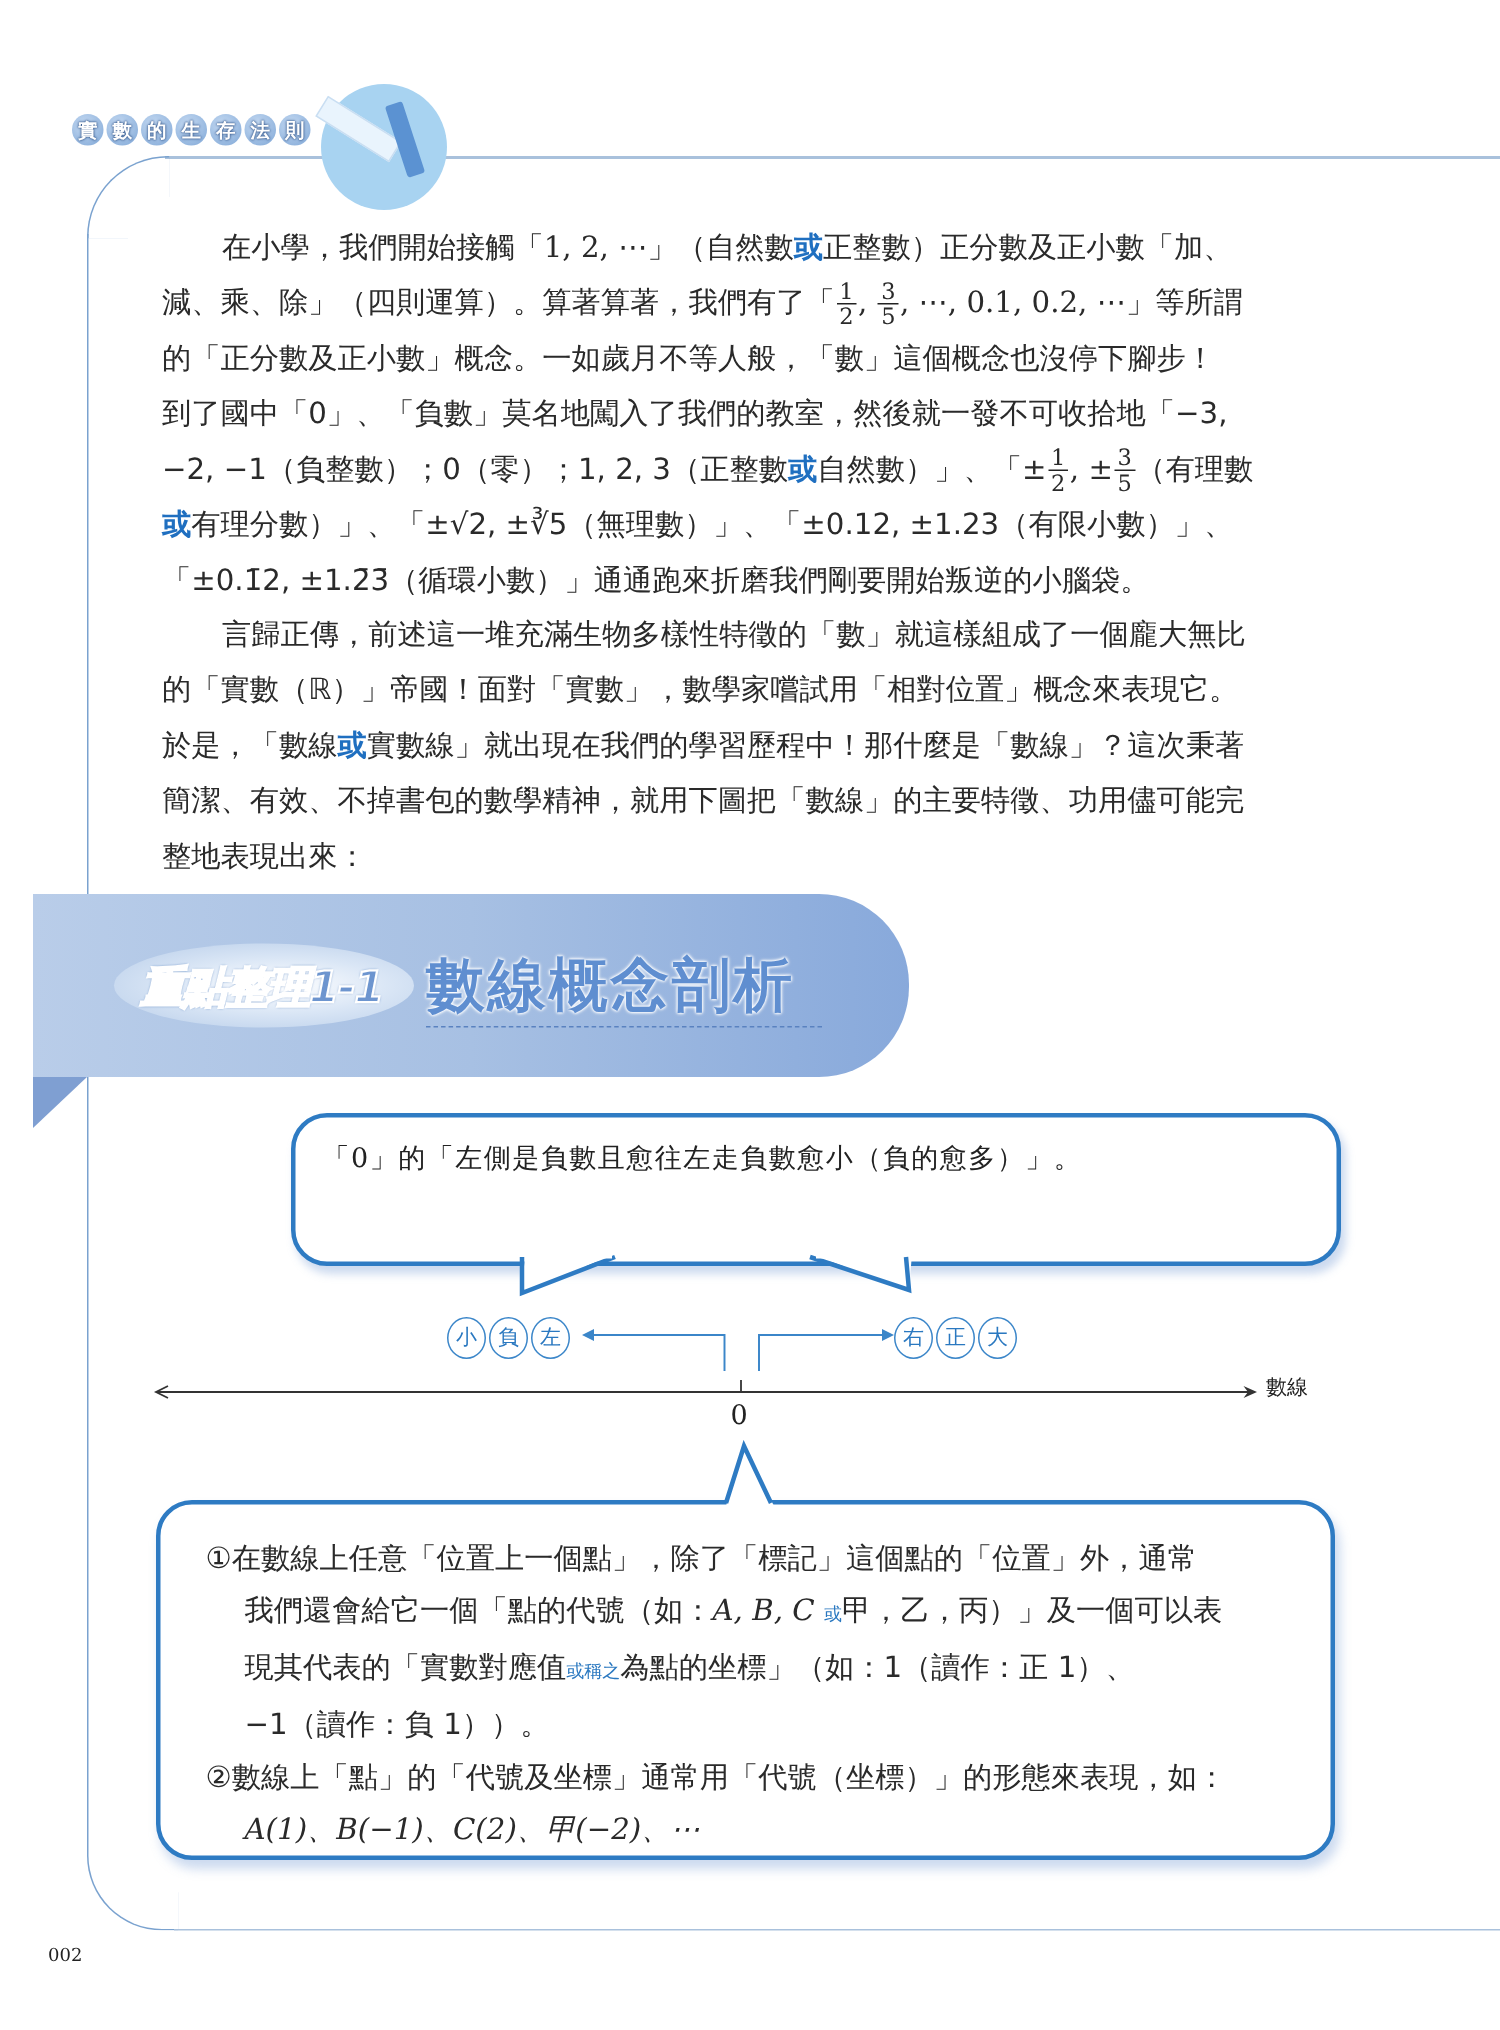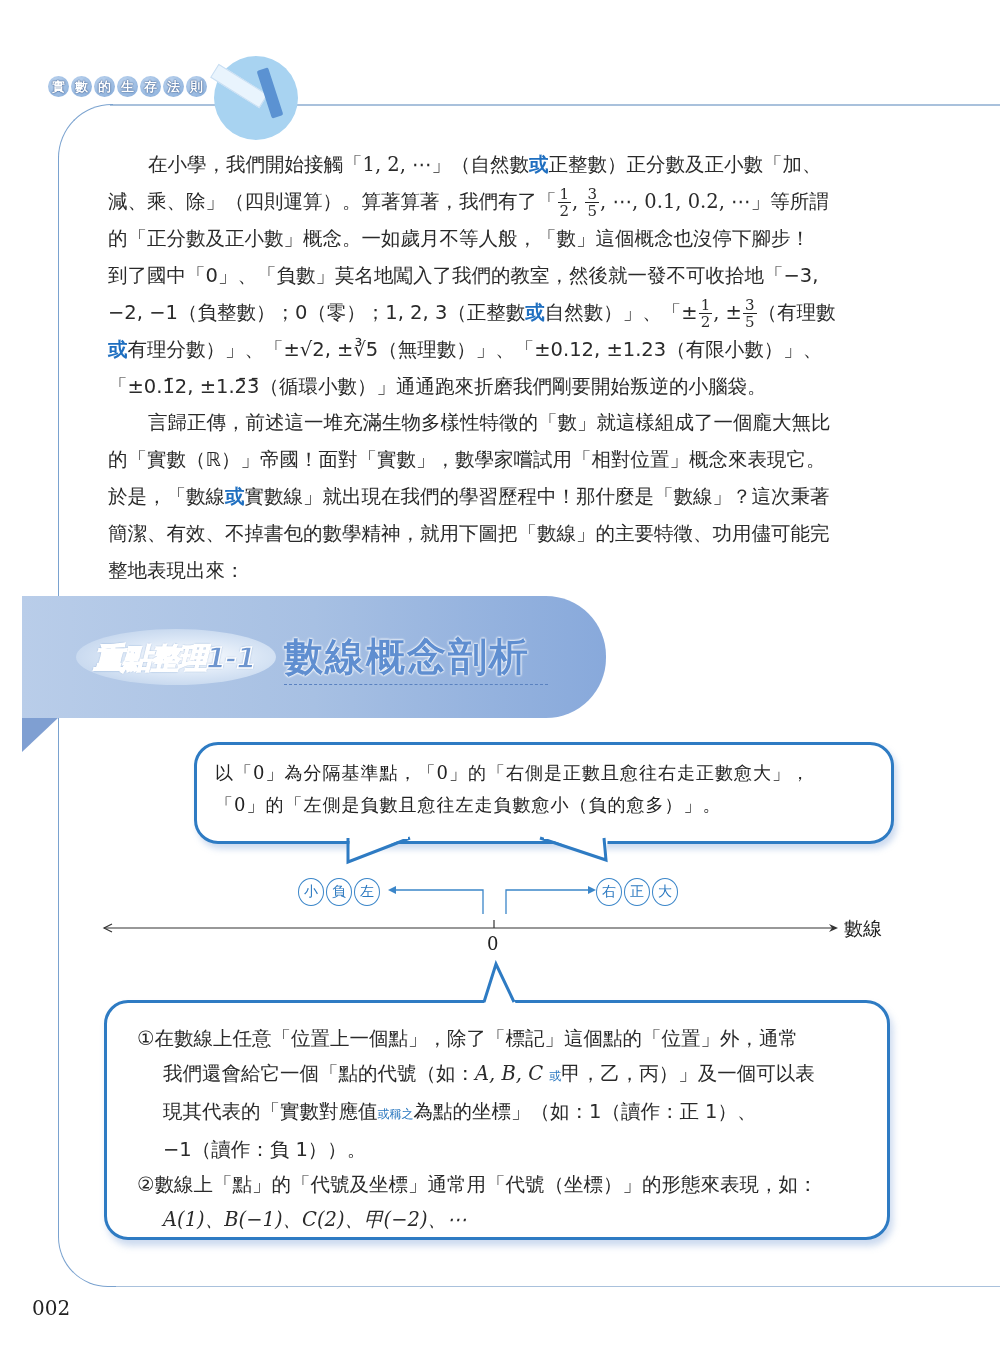--- a/index.html
+++ b/index.html
@@ -45,31 +45,31 @@
 
   .bubble-top { position:absolute; left:194px; top:742px; width:694px; height:96px; border:3px solid #2e7bc3;
         border-radius:24px; background:#fff; box-shadow:3px 5px 6px rgba(110,150,210,0.35); }
   .bubble-top .txt { position:absolute; left:18px; top:12px; font-family:"DejaVu Serif", serif; font-size:18px; line-height:32px; color:#222; letter-spacing:1px; }
   .tail { position:absolute; }
 
   .circles { position:absolute; display:flex; gap:2px; }
   .circles .c { width:24px; height:26px; border:1.2px solid #3b86c9; border-radius:50%; color:#2a78c0;
         font-family:"DejaVu Serif", serif; font-size:14px; display:flex; align-items:center; justify-content:center; }
 
-  .axis-label { position:absolute; left:844px; top:916px; font-family:"DejaVu Serif", serif; font-size:19px; color:#222; }
+  .axis-label { position:absolute; left:844px; top:916px; font-family:"DejaVu Serif", serif; font-size:14px; color:#222; }
   .zero { position:absolute; left:487px; top:933px; font-family:"DejaVu Serif", serif; font-size:18px; color:#222; }
 
   .bubble-bot { position:absolute; left:104px; top:1000px; width:780px; height:234px; border:3.5px solid #2e7bc3;
         border-radius:24px; background:#fff; box-shadow:3px 6px 7px rgba(110,150,210,0.35); }
   .bubble-bot .txt { position:absolute; left:14px; top:18px; width:760px; font-size:19.5px; line-height:35px; color:#2a2a2a;margin-left:16px; }
   .bubble-bot .item { margin:0; }
   .bubble-bot .cont { padding-left:26px; }
   .small-blue { color:#2a78c0; font-size:12px; }
   .it { font-family:"DejaVu Serif", serif; font-style:italic; }
-  .page-num { position:absolute; left:32px; top:1296px; font-family:"DejaVu Serif", serif; font-size:20px; color:#222; }
+  .page-num { position:absolute; left:32px; top:1296px; font-family:"DejaVu Serif", serif; font-size:12px; color:#222; }
   .frac { display:inline-block; vertical-align:middle; text-align:center; font-family:"DejaVu Serif", serif; font-size:15px; line-height:16px; margin:0 1px; }
   .frac .n { display:block; border-bottom:1px solid #222; padding:0 2px; }
   .frac .d { display:block; padding:0 2px; }
   .serif { font-family:"DejaVu Serif", serif; }
 </style>
 </head>
 <body>
 
 <div class="frame-top"></div>
 <div class="frame-corner-tl"></div>
@@ -113,21 +113,20 @@
 <div class="banner">
   <div class="banner-pill">
     <span>重點整理1-1</span>
   </div>
   <div class="banner-title">數線概念剖析</div>
   <div class="banner-underline"></div>
 </div>
 
 <div class="bubble-top">
   <div class="txt">
-    <div>以「0」為分隔基準點，「0」的「右側是正數且愈往右走正數愈大」，</div>
     <div>「0」的「左側是負數且愈往左走負數愈小（負的愈多）」。</div>
   </div>
 </div>
 <svg class="tail" style="left:340px; top:834px;" width="290" height="32">
   <polygon points="10,2 70,2 8,28" fill="#fff"></polygon>
   <polyline points="8,4 8,28 70,4" fill="none" stroke="#2e7bc3" stroke-width="3"></polyline>
   <polygon points="200,2 268,2 266,26" fill="#fff"></polygon>
   <polyline points="200,4 266,26 264,4" fill="none" stroke="#2e7bc3" stroke-width="3"></polyline>
   <rect x="12" y="0" width="56" height="5" fill="#fff"></rect>
   <rect x="204" y="0" width="58" height="5" fill="#fff"></rect>

